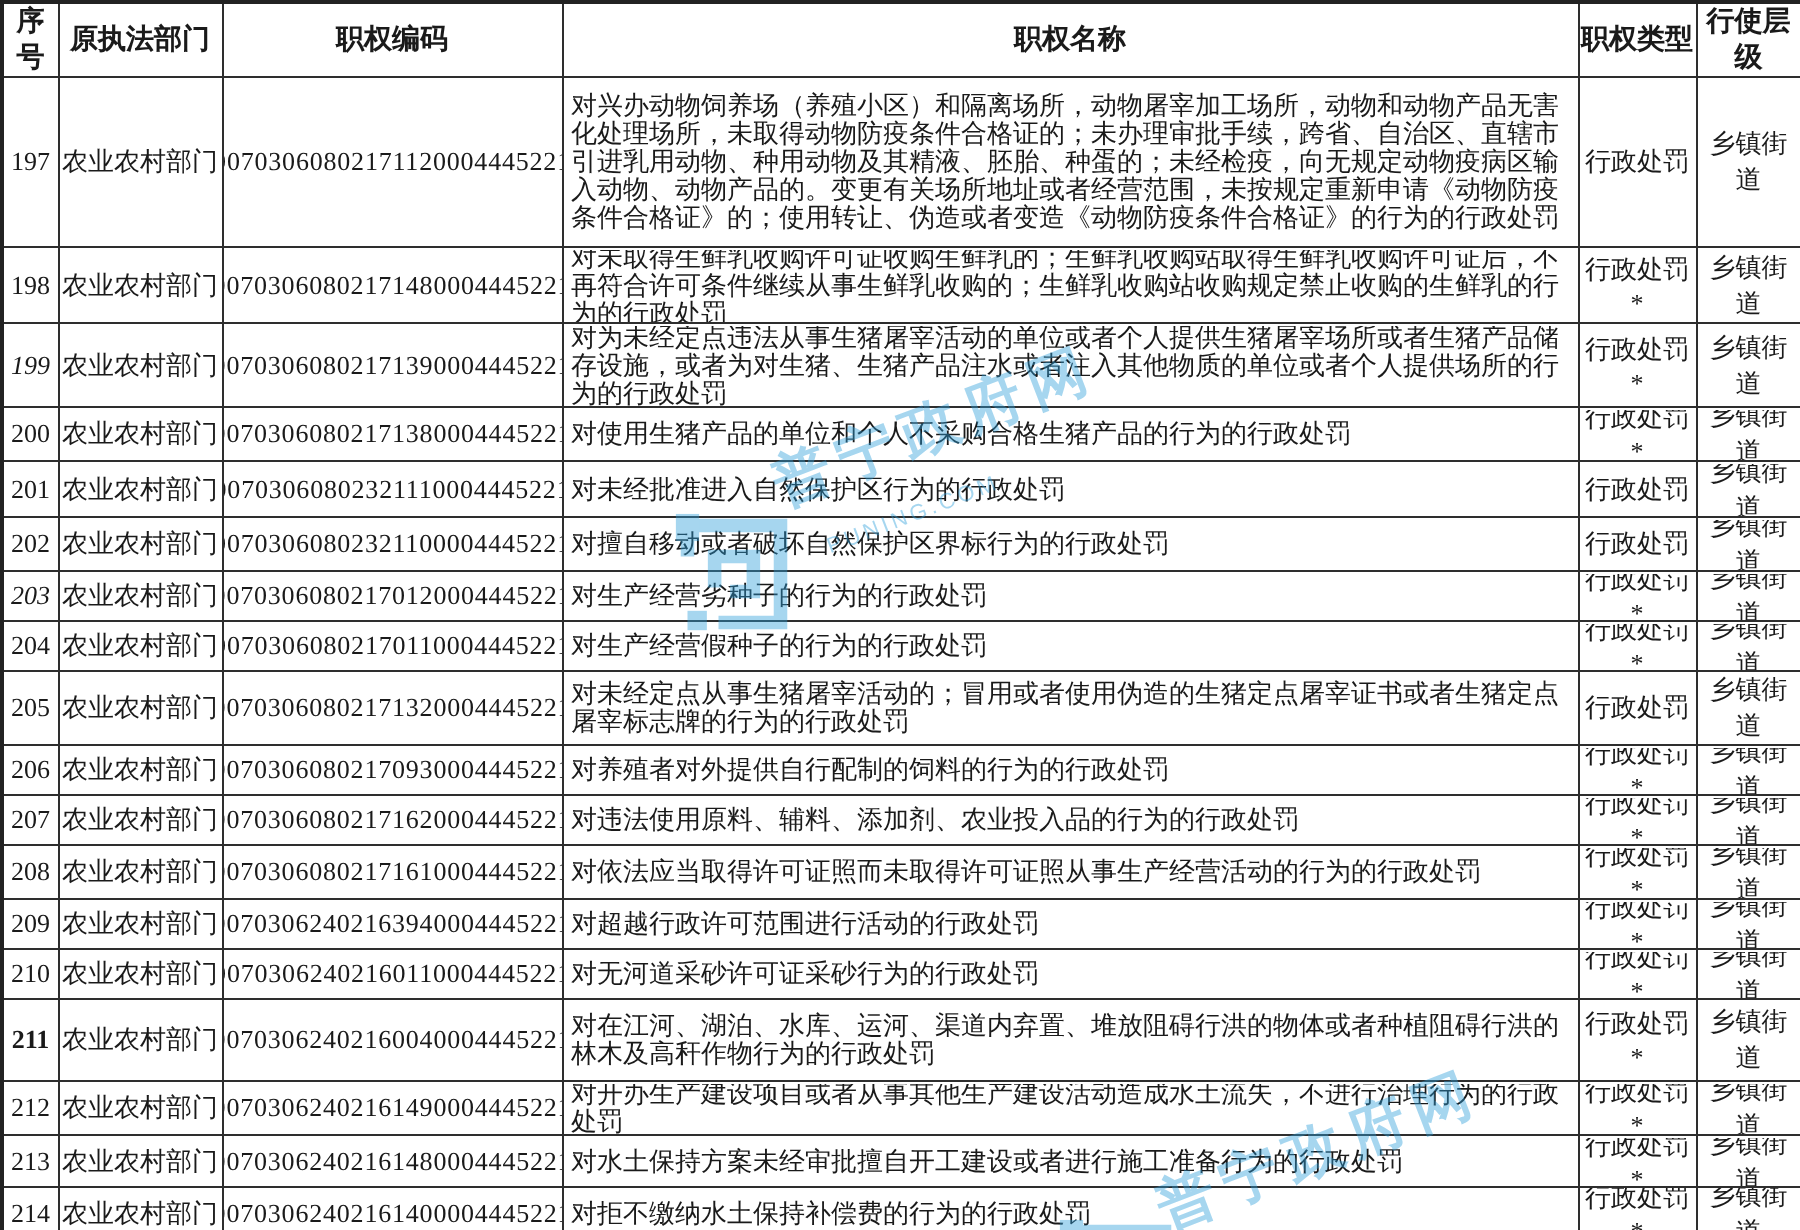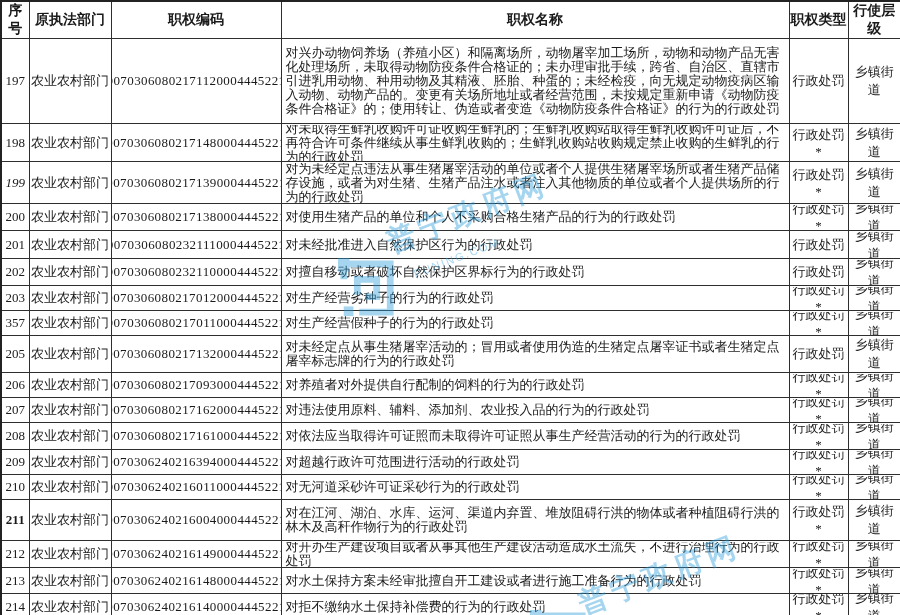--- a/index.html
+++ b/index.html
@@ -173,41 +173,41 @@
         </td>
         <td class="c-center c-type">
           <div class="cellbox" style="height: 25px;">行政处罚</div>
         </td>
         <td class="c-center c-level">
           <div class="cellbox" style="height: 25px;">乡镇街道</div>
         </td>
       </tr>
       <tr style="height: 25px;">
         <td class="c-center c-no">
-          <div class="cellbox" style="height: 23px;">203</div>
+          <div class="cellbox" style="height: 23px; font-style: italic;">203</div>
         </td>
         <td class="c-center c-dept">
           <div class="cellbox" style="height: 23px;">农业农村部门</div>
         </td>
         <td class="c-center c-code">
           <div class="cellbox" style="height: 23px;">00703060802170120004445221</div>
         </td>
         <td class="c-name">
           <div class="cellbox" style="height: 23px;">对生产经营劣种子的行为的行政处罚</div>
         </td>
         <td class="c-center c-type">
           <div class="cellbox" style="height: 23px;">行政处罚*</div>
         </td>
         <td class="c-center c-level">
           <div class="cellbox" style="height: 23px;">乡镇街道</div>
         </td>
       </tr>
       <tr style="height: 25px;">
         <td class="c-center c-no">
-          <div class="cellbox" style="height: 23px;">357</div>
+          <div class="cellbox" style="height: 23px;">204</div>
         </td>
         <td class="c-center c-dept">
           <div class="cellbox" style="height: 23px;">农业农村部门</div>
         </td>
         <td class="c-center c-code">
           <div class="cellbox" style="height: 23px;">00703060802170110004445221</div>
         </td>
         <td class="c-name">
           <div class="cellbox" style="height: 23px;">对生产经营假种子的行为的行政处罚</div>
         </td>

